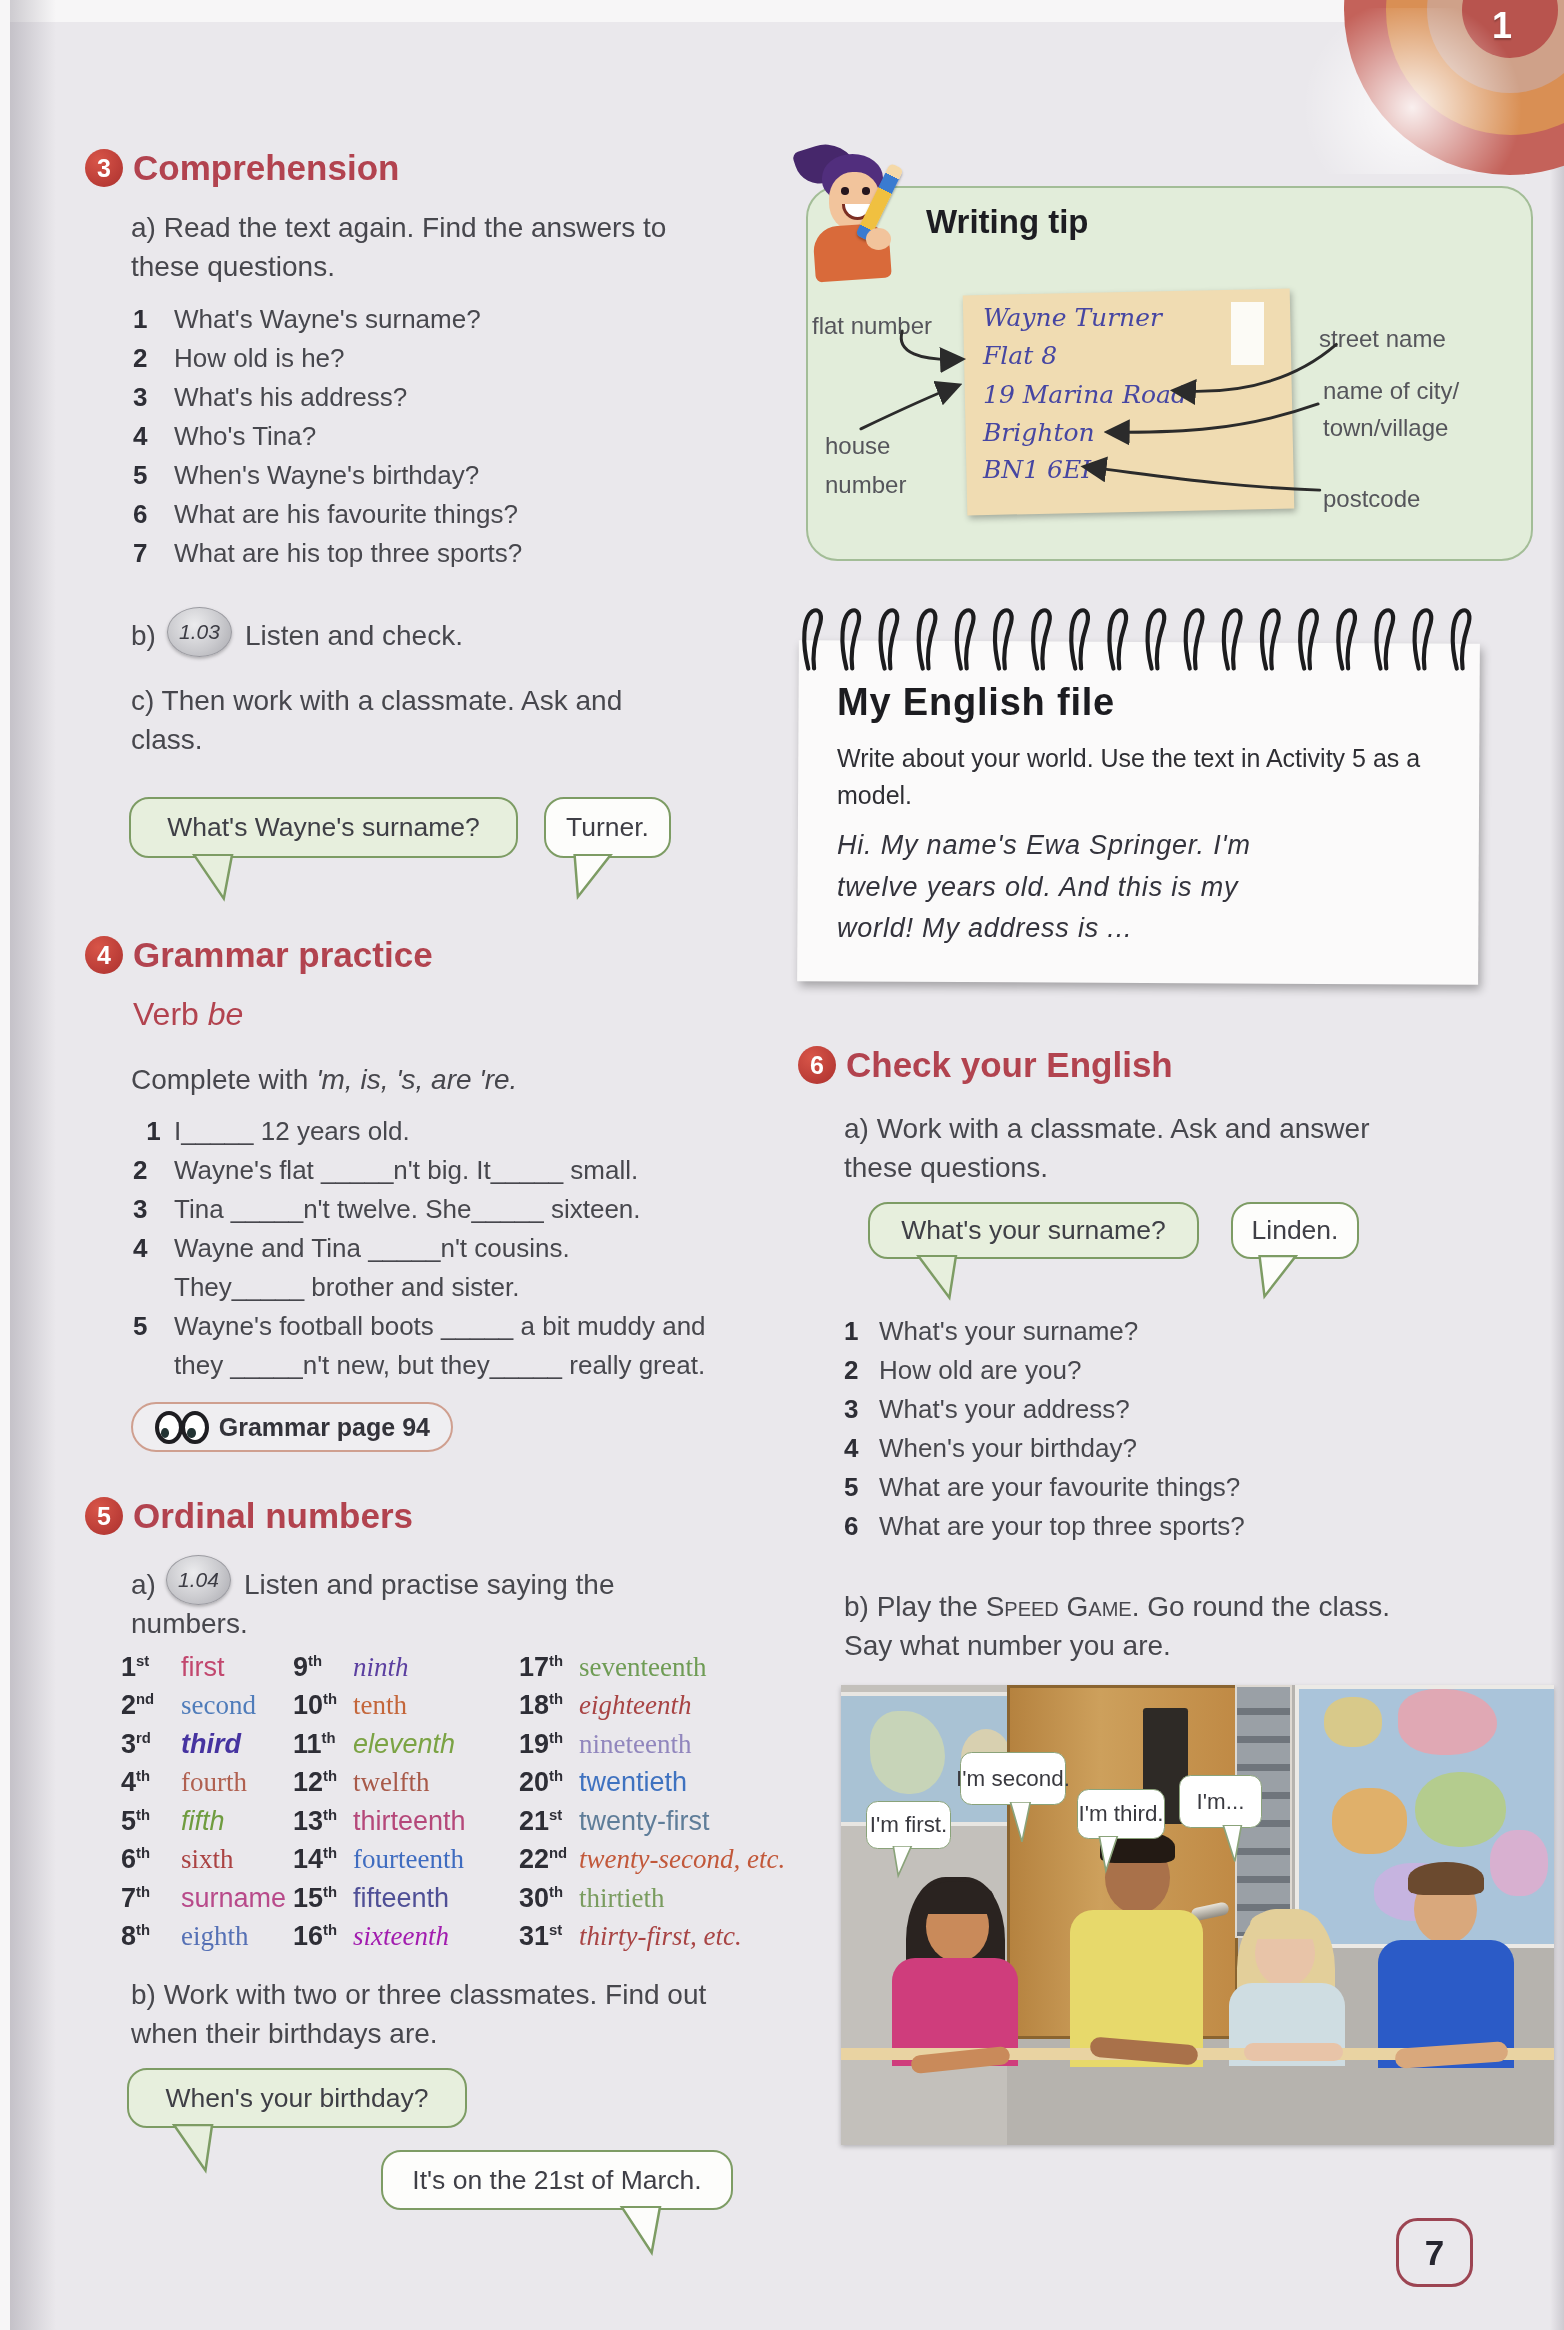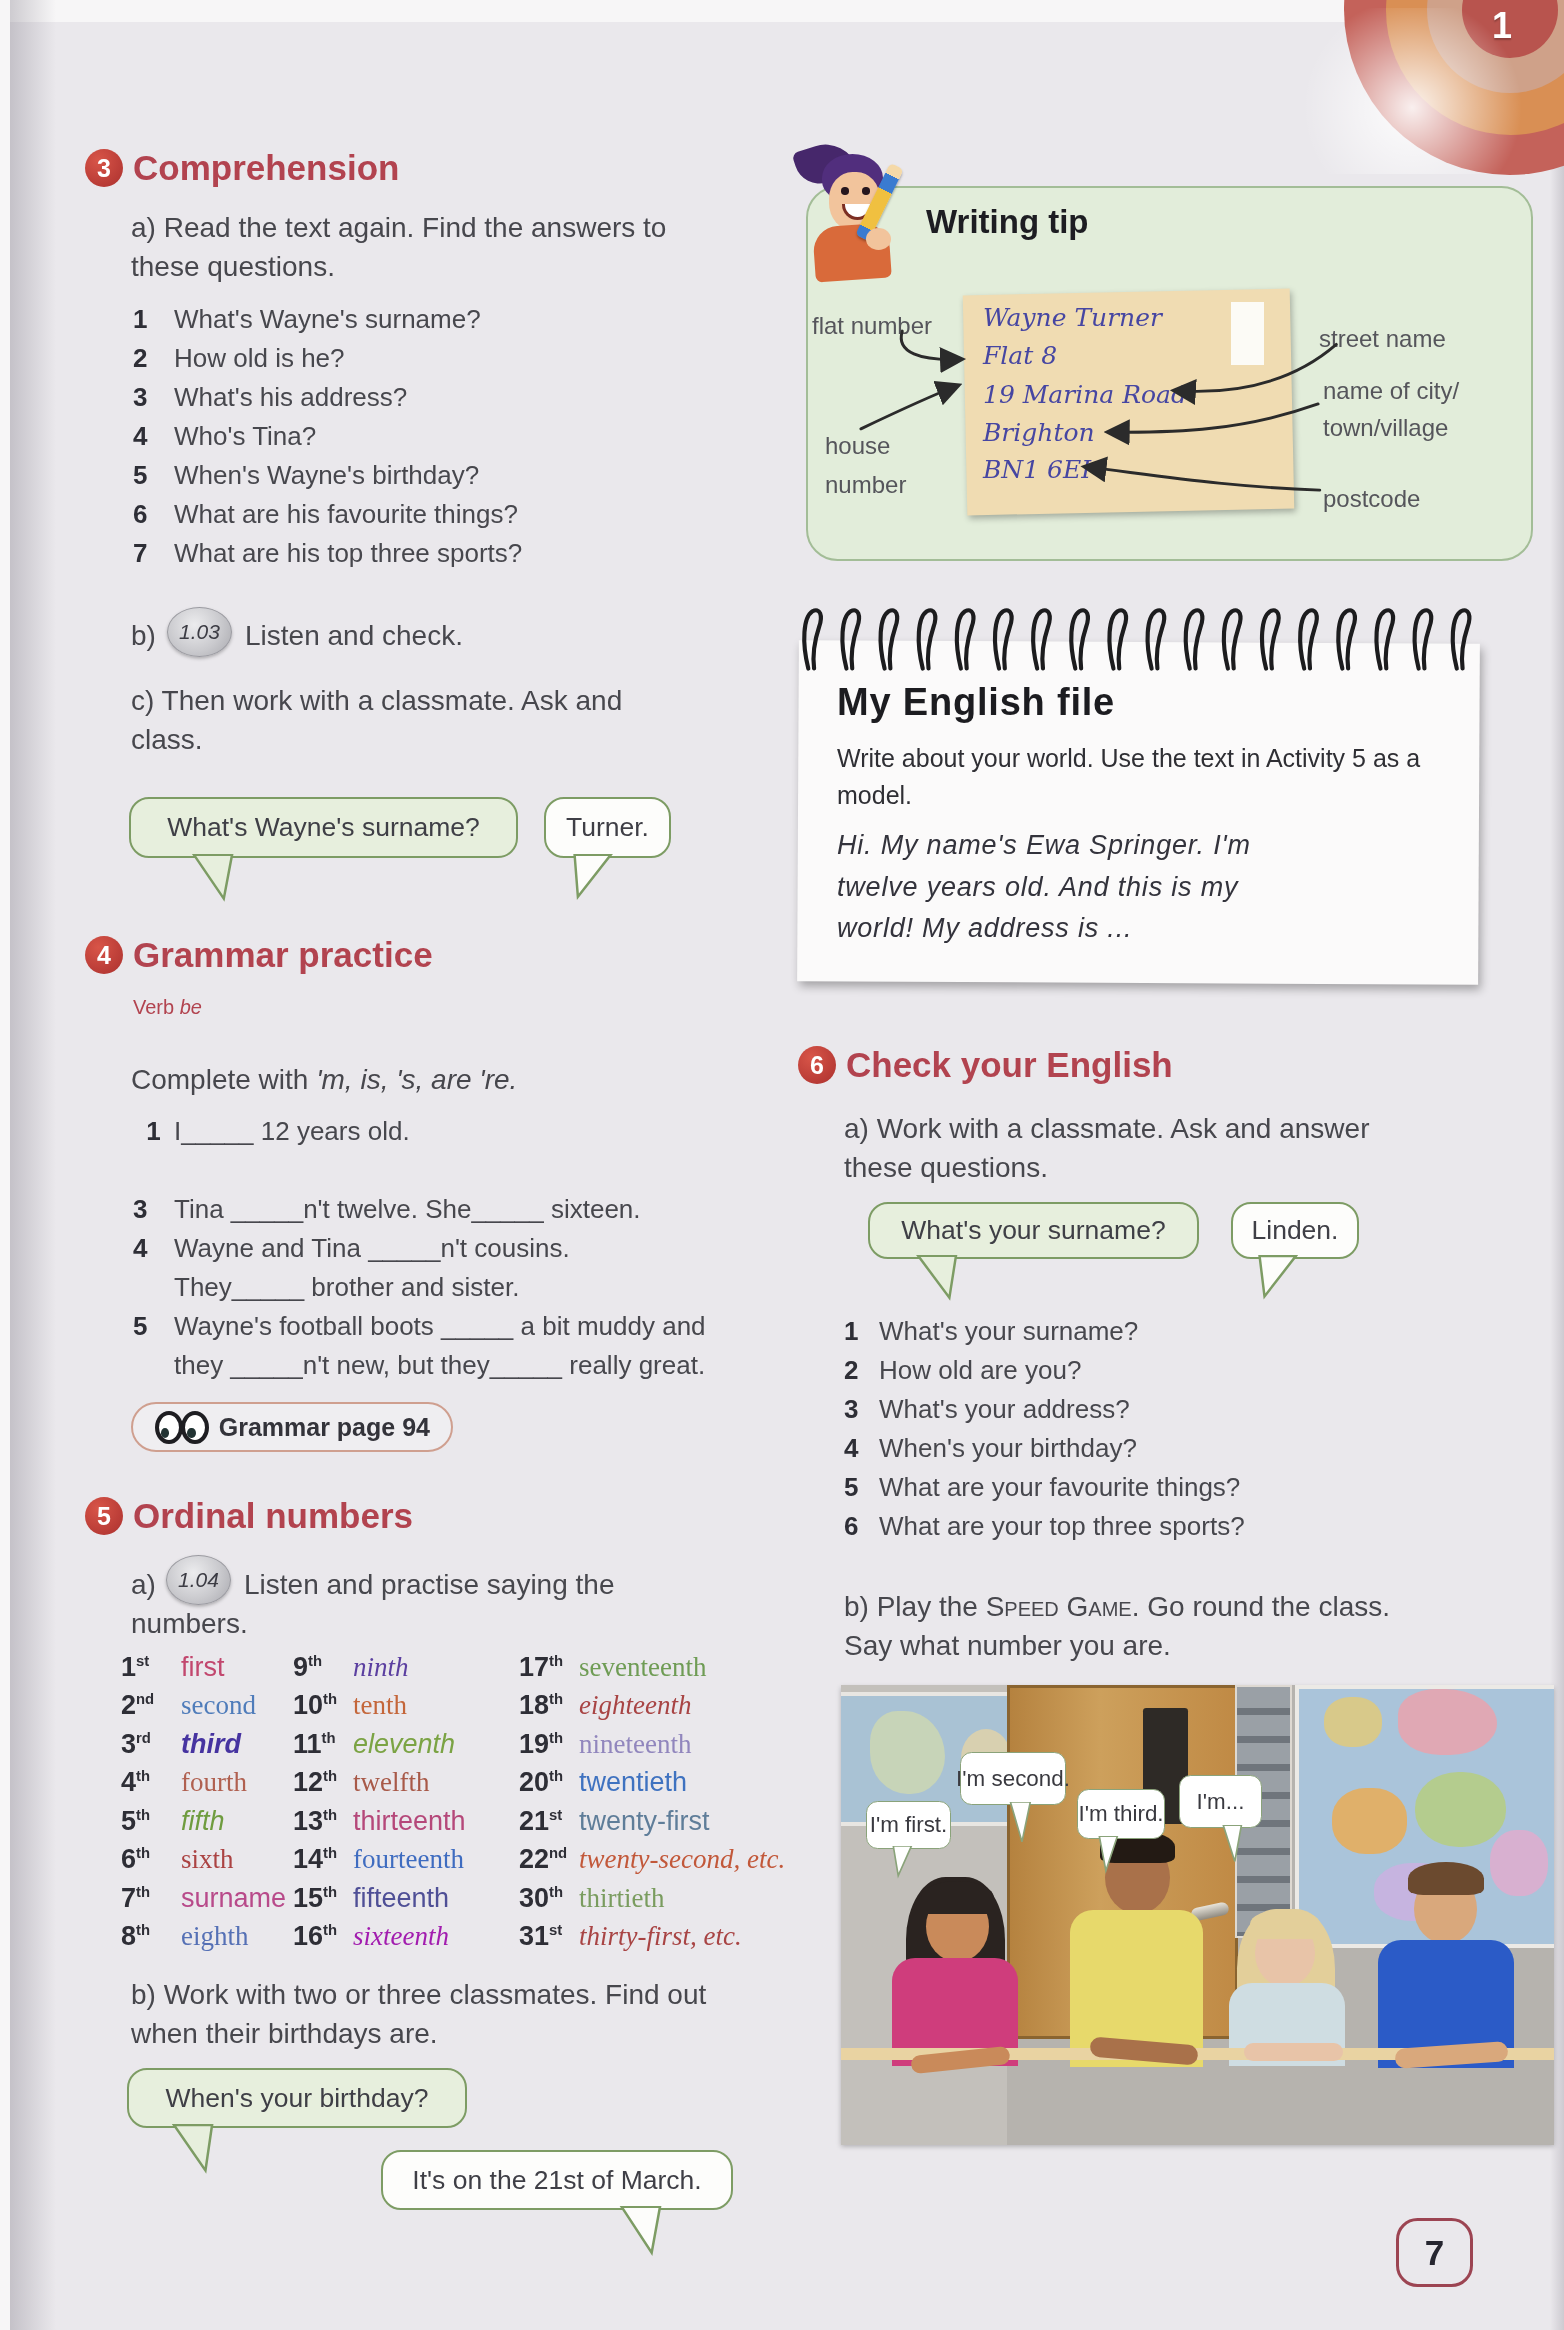--- a/index.html
+++ b/index.html
@@ -138,29 +138,31 @@
     <span>Turner.</span>
     <svg class="tail" style="left:21.5px;" width="51" height="46" viewBox="0 0 62 56">
       <path d="M8 1 L52 1 L12 52 Z" fill="#fdfdfb" stroke="#7d9c64" stroke-width="3"></path>
       </svg>
   </div>
 
   <div class="abs snum" style="left:85px;top:936px;">
     <span>4</span>
   </div>
   <div class="abs stitle" style="left:133px;top:935px;">Grammar practice</div>
-  <div class="abs" style="left:133px;top:996px;font-size:20px;color:#b2434f;">
+  <div class="abs" style="left:133px;top:996px;font-size:32px;color:#b2434f;">
     <span>Verb </span><i>be</i>
   </div>
   <div class="abs txt" style="left:131px;top:1064px;">
     <span>Complete with </span><i>'m, is, 's, are 're.</i>
   </div>
 
   <div class="abs row" style="left:133px;top:1116px;text-align:center;">
     <span class="n">1</span><span>I_____ 12 years old.</span></div>
+  <div class="abs row" style="left:133px;top:1155px;">
+    <span class="n">2</span><span>Wayne's flat _____n't big. It_____ small.</span></div>
   <div class="abs row" style="left:133px;top:1194px;">
     <span class="n">3</span><span>Tina _____n't twelve. She_____ sixteen.</span></div>
   <div class="abs row" style="left:133px;top:1233px;">
     <span class="n">4</span><span>Wayne and Tina _____n't cousins.</span></div>
   <div class="abs row" style="left:133px;top:1272px;">
     <span class="n"></span><span>They_____ brother and sister.</span></div>
   <div class="abs row" style="left:133px;top:1311px;">
     <span class="n">5</span><span>Wayne's football boots _____ a bit muddy and</span></div>
   <div class="abs row" style="left:133px;top:1350px;">
     <span class="n"></span><span>they _____n't new, but they_____ really great.</span></div>

